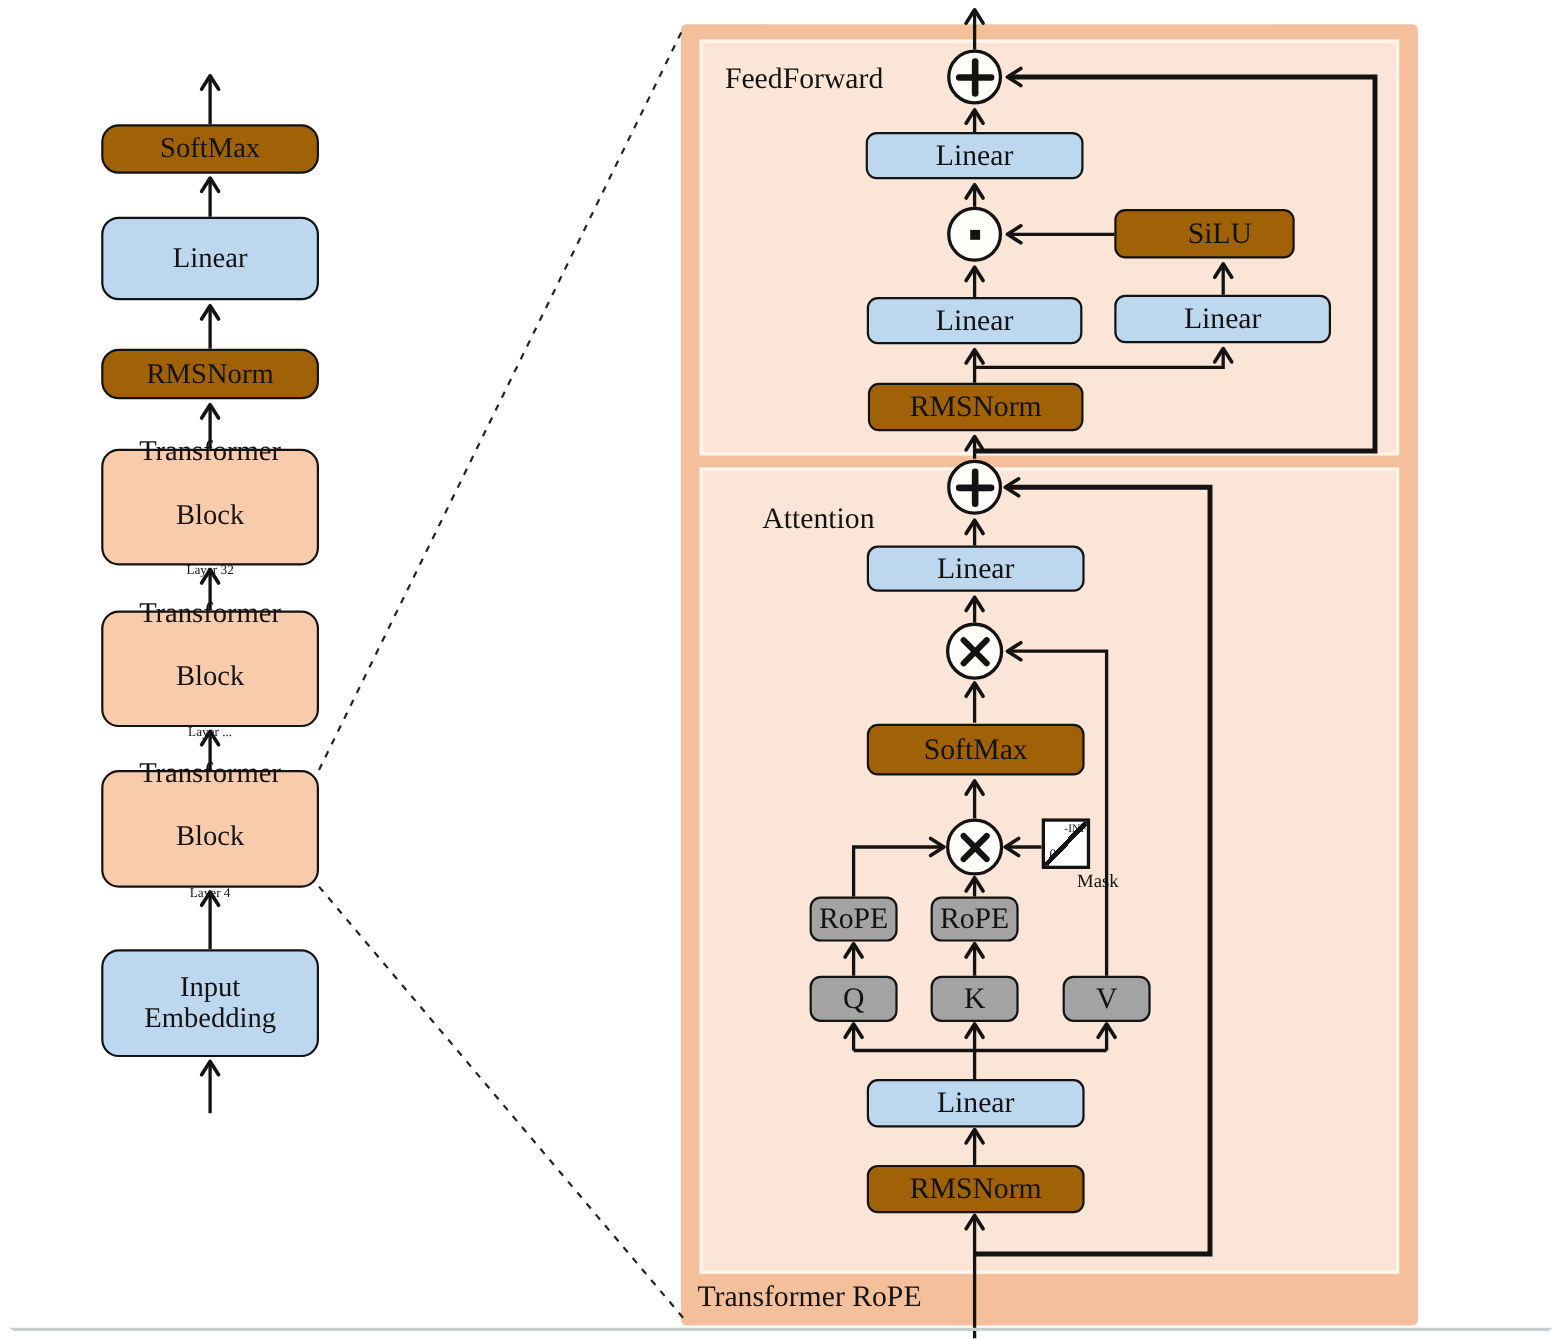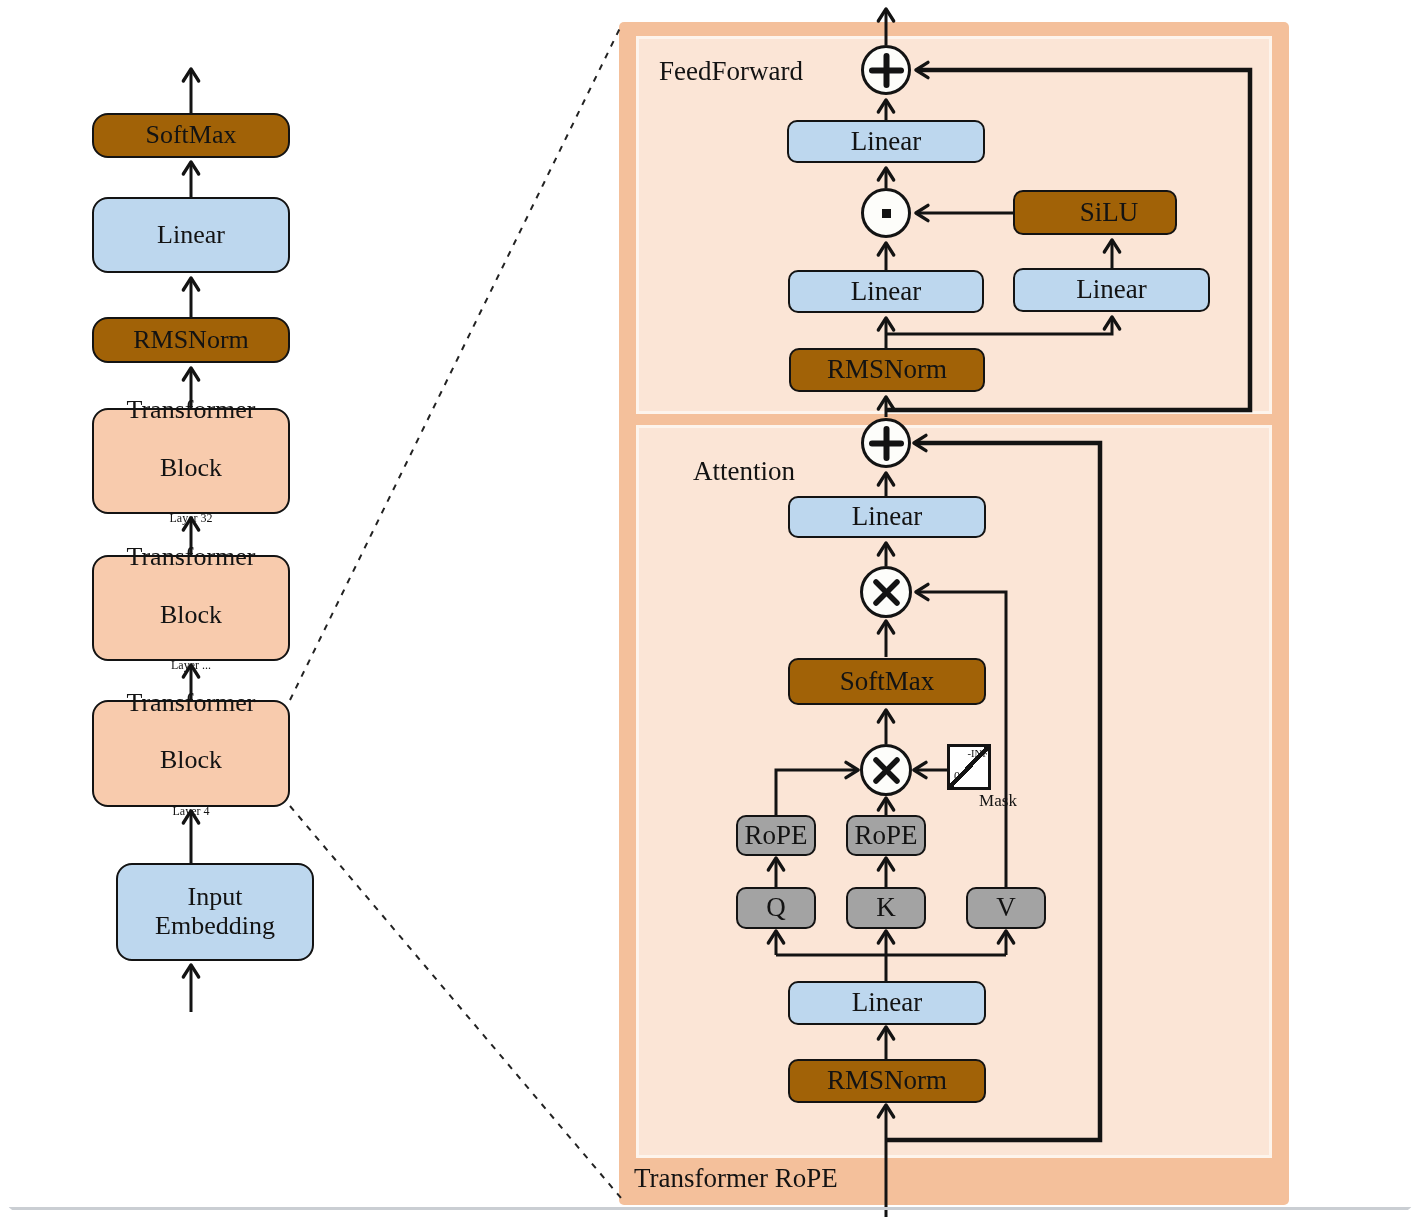--- a/index.html
+++ b/index.html
@@ -113,21 +113,21 @@
   <div class="box orange leftblock" style="left:92px;top:555px;width:198px;height:106px;">
     <span>Transformer</span>
     <span>Block</span>
     <span class="sub">Layer ...</span>
   </div>
   <div class="box orange leftblock" style="left:92px;top:700px;width:198px;height:107px;">
     <span>Transformer</span>
     <span>Block</span>
     <span class="sub">Layer 4</span>
   </div>
-  <div class="box blue leftblock" style="left:92px;top:863px;width:198px;height:98px;margin-left:24px;">
+  <div class="box blue leftblock" style="left:92px;top:863px;width:198px;height:98px;">
     <span>Input</span>
     <span>Embedding</span>
   </div>
 
   <div class="box blue" style="left:787px;top:120px;width:198px;height:43px;">
     <span>Linear</span>
   </div>
   <div class="box green" style="left:1013px;top:190px;width:164px;height:45px;padding-left:28px;">
     <span>SiLU</span>
   </div>

